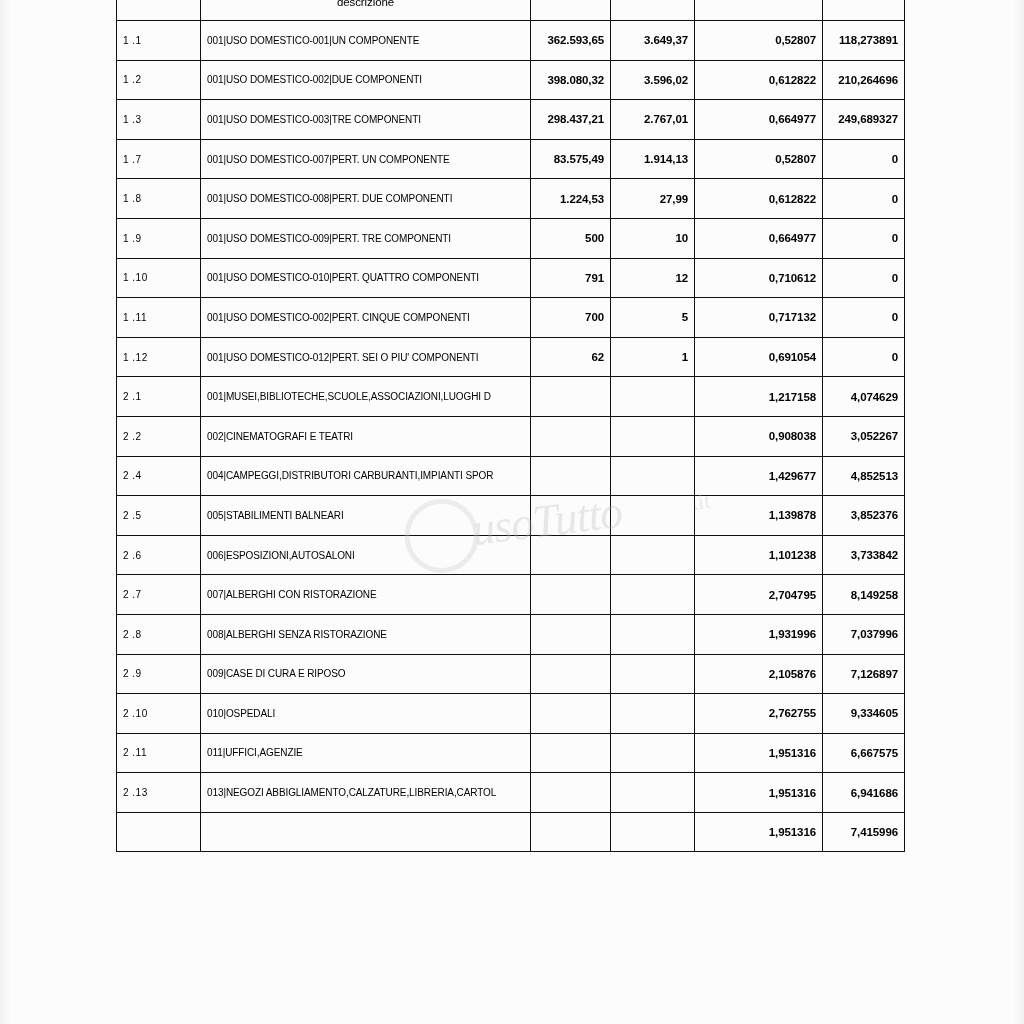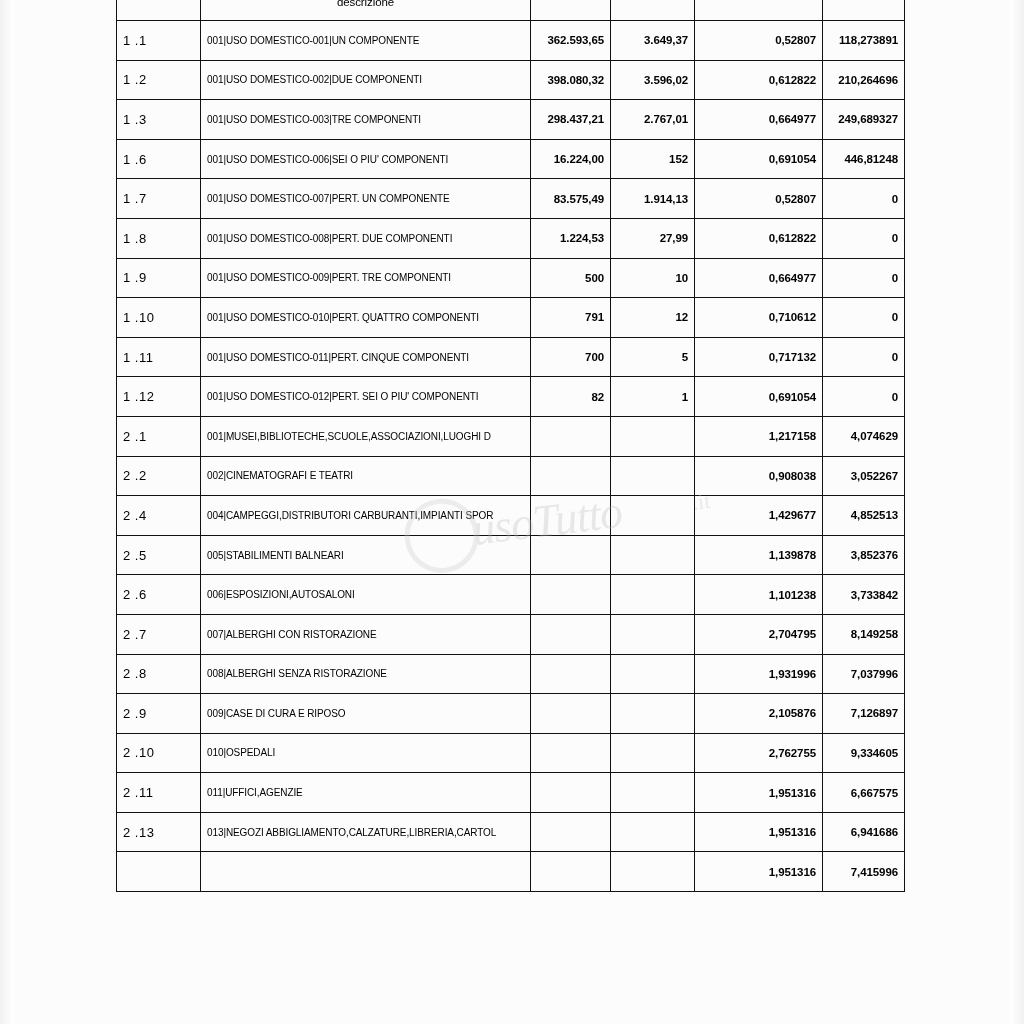--- a/index.html
+++ b/index.html
@@ -71,21 +71,21 @@
     display: flex;
     align-items: center;
     box-sizing: border-box;
     white-space: nowrap;
     overflow: hidden;
   }
   .right .cell-inner { justify-content: flex-end; }
   .center .cell-inner { justify-content: center; }
 
   .code .cell-inner {
-    font-size: 13px;
+    font-size: 10px;
     letter-spacing: 0.5px;
   }
   .desc .cell-inner {
     font-size: 10px;
     letter-spacing: -0.1px;
   }
   .num .cell-inner {
     font-size: 11.5px;
     font-weight: bold;
     letter-spacing: -0.1px;
@@ -259,40 +259,20 @@
             </td>
             <td class="num right">
               <div class="cell-inner">0,664977</div>
             </td>
             <td class="num right">
               <div class="cell-inner">249,689327</div>
             </td>
           </tr>
           <tr>
             <td class="code">
-              <div class="cell-inner">1 .6</div>
-            </td>
-            <td class="desc">
-              <div class="cell-inner">001|USO DOMESTICO-006|SEI O PIU' COMPONENTI</div>
-            </td>
-            <td class="num right">
-              <div class="cell-inner">16.224,00</div>
-            </td>
-            <td class="num right">
-              <div class="cell-inner">152</div>
-            </td>
-            <td class="num right">
-              <div class="cell-inner">0,691054</div>
-            </td>
-            <td class="num right">
-              <div class="cell-inner">446,81248</div>
-            </td>
-          </tr>
-          <tr>
-            <td class="code">
               <div class="cell-inner">1 .7</div>
             </td>
             <td class="desc">
               <div class="cell-inner">001|USO DOMESTICO-007|PERT. UN COMPONENTE</div>
             </td>
             <td class="num right">
               <div class="cell-inner">83.575,49</div>
             </td>
             <td class="num right">
               <div class="cell-inner">1.914,13</div>
@@ -362,21 +342,21 @@
             </td>
             <td class="num right">
               <div class="cell-inner">0</div>
             </td>
           </tr>
           <tr>
             <td class="code">
               <div class="cell-inner">1 .11</div>
             </td>
             <td class="desc">
-              <div class="cell-inner">001|USO DOMESTICO-011|PERT. CINQUE COMPONENTI</div>
+              <div class="cell-inner">001|USO DOMESTICO-002|PERT. CINQUE COMPONENTI</div>
             </td>
             <td class="num right">
               <div class="cell-inner">700</div>
             </td>
             <td class="num right">
               <div class="cell-inner">5</div>
             </td>
             <td class="num right">
               <div class="cell-inner">0,717132</div>
             </td>
@@ -385,21 +365,21 @@
             </td>
           </tr>
           <tr>
             <td class="code">
               <div class="cell-inner">1 .12</div>
             </td>
             <td class="desc">
               <div class="cell-inner">001|USO DOMESTICO-012|PERT. SEI O PIU' COMPONENTI</div>
             </td>
             <td class="num right">
-              <div class="cell-inner">82</div>
+              <div class="cell-inner">62</div>
             </td>
             <td class="num right">
               <div class="cell-inner">1</div>
             </td>
             <td class="num right">
               <div class="cell-inner">0,691054</div>
             </td>
             <td class="num right">
               <div class="cell-inner">0</div>
             </td>

